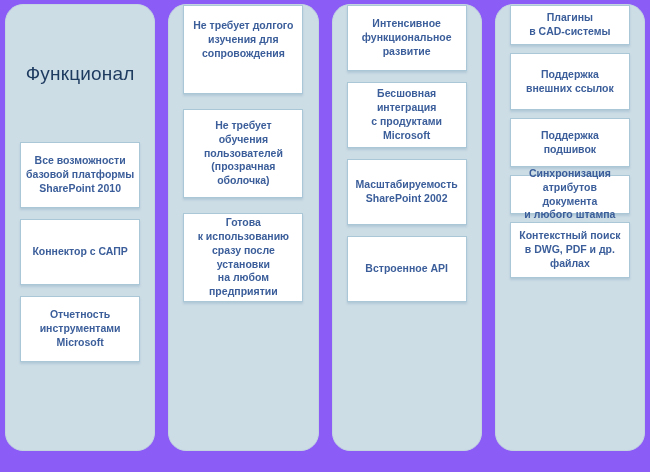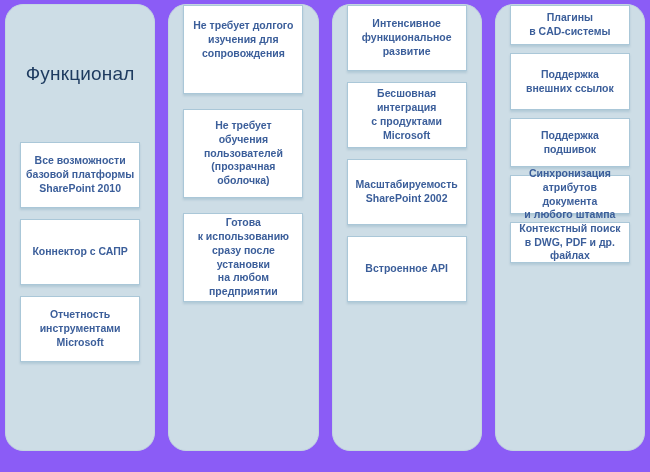--- a/index.html
+++ b/index.html
@@ -55,21 +55,21 @@
     padding: 3px 4px;
   }
   
   .col-1 .card, .col-3 .card { height: 66px; margin-bottom: 11px; }
   .col-2 .card { height: 89px; margin-bottom: 15px; }
   .col-4 .card { margin-bottom: 8px; }
   .col-4 .card.h1 { height: 40px; }
   .col-4 .card.h2 { height: 57px; }
   .col-4 .card.h3 { height: 49px; }
   .col-4 .card.h4 { height: 39px; }
-  .col-4 .card.h5 { height: 41px; }
+  .col-4 .card.h5 { height: 56px; }
   .card.v-top { align-items: flex-start; padding-top: 13px; }
 </style>
 </head>
 <body>
 
 <div class="slide">
 
   <div class="column col-1">
     <div class="column-title">Функционал</div>
     <div class="card">Все возможности

